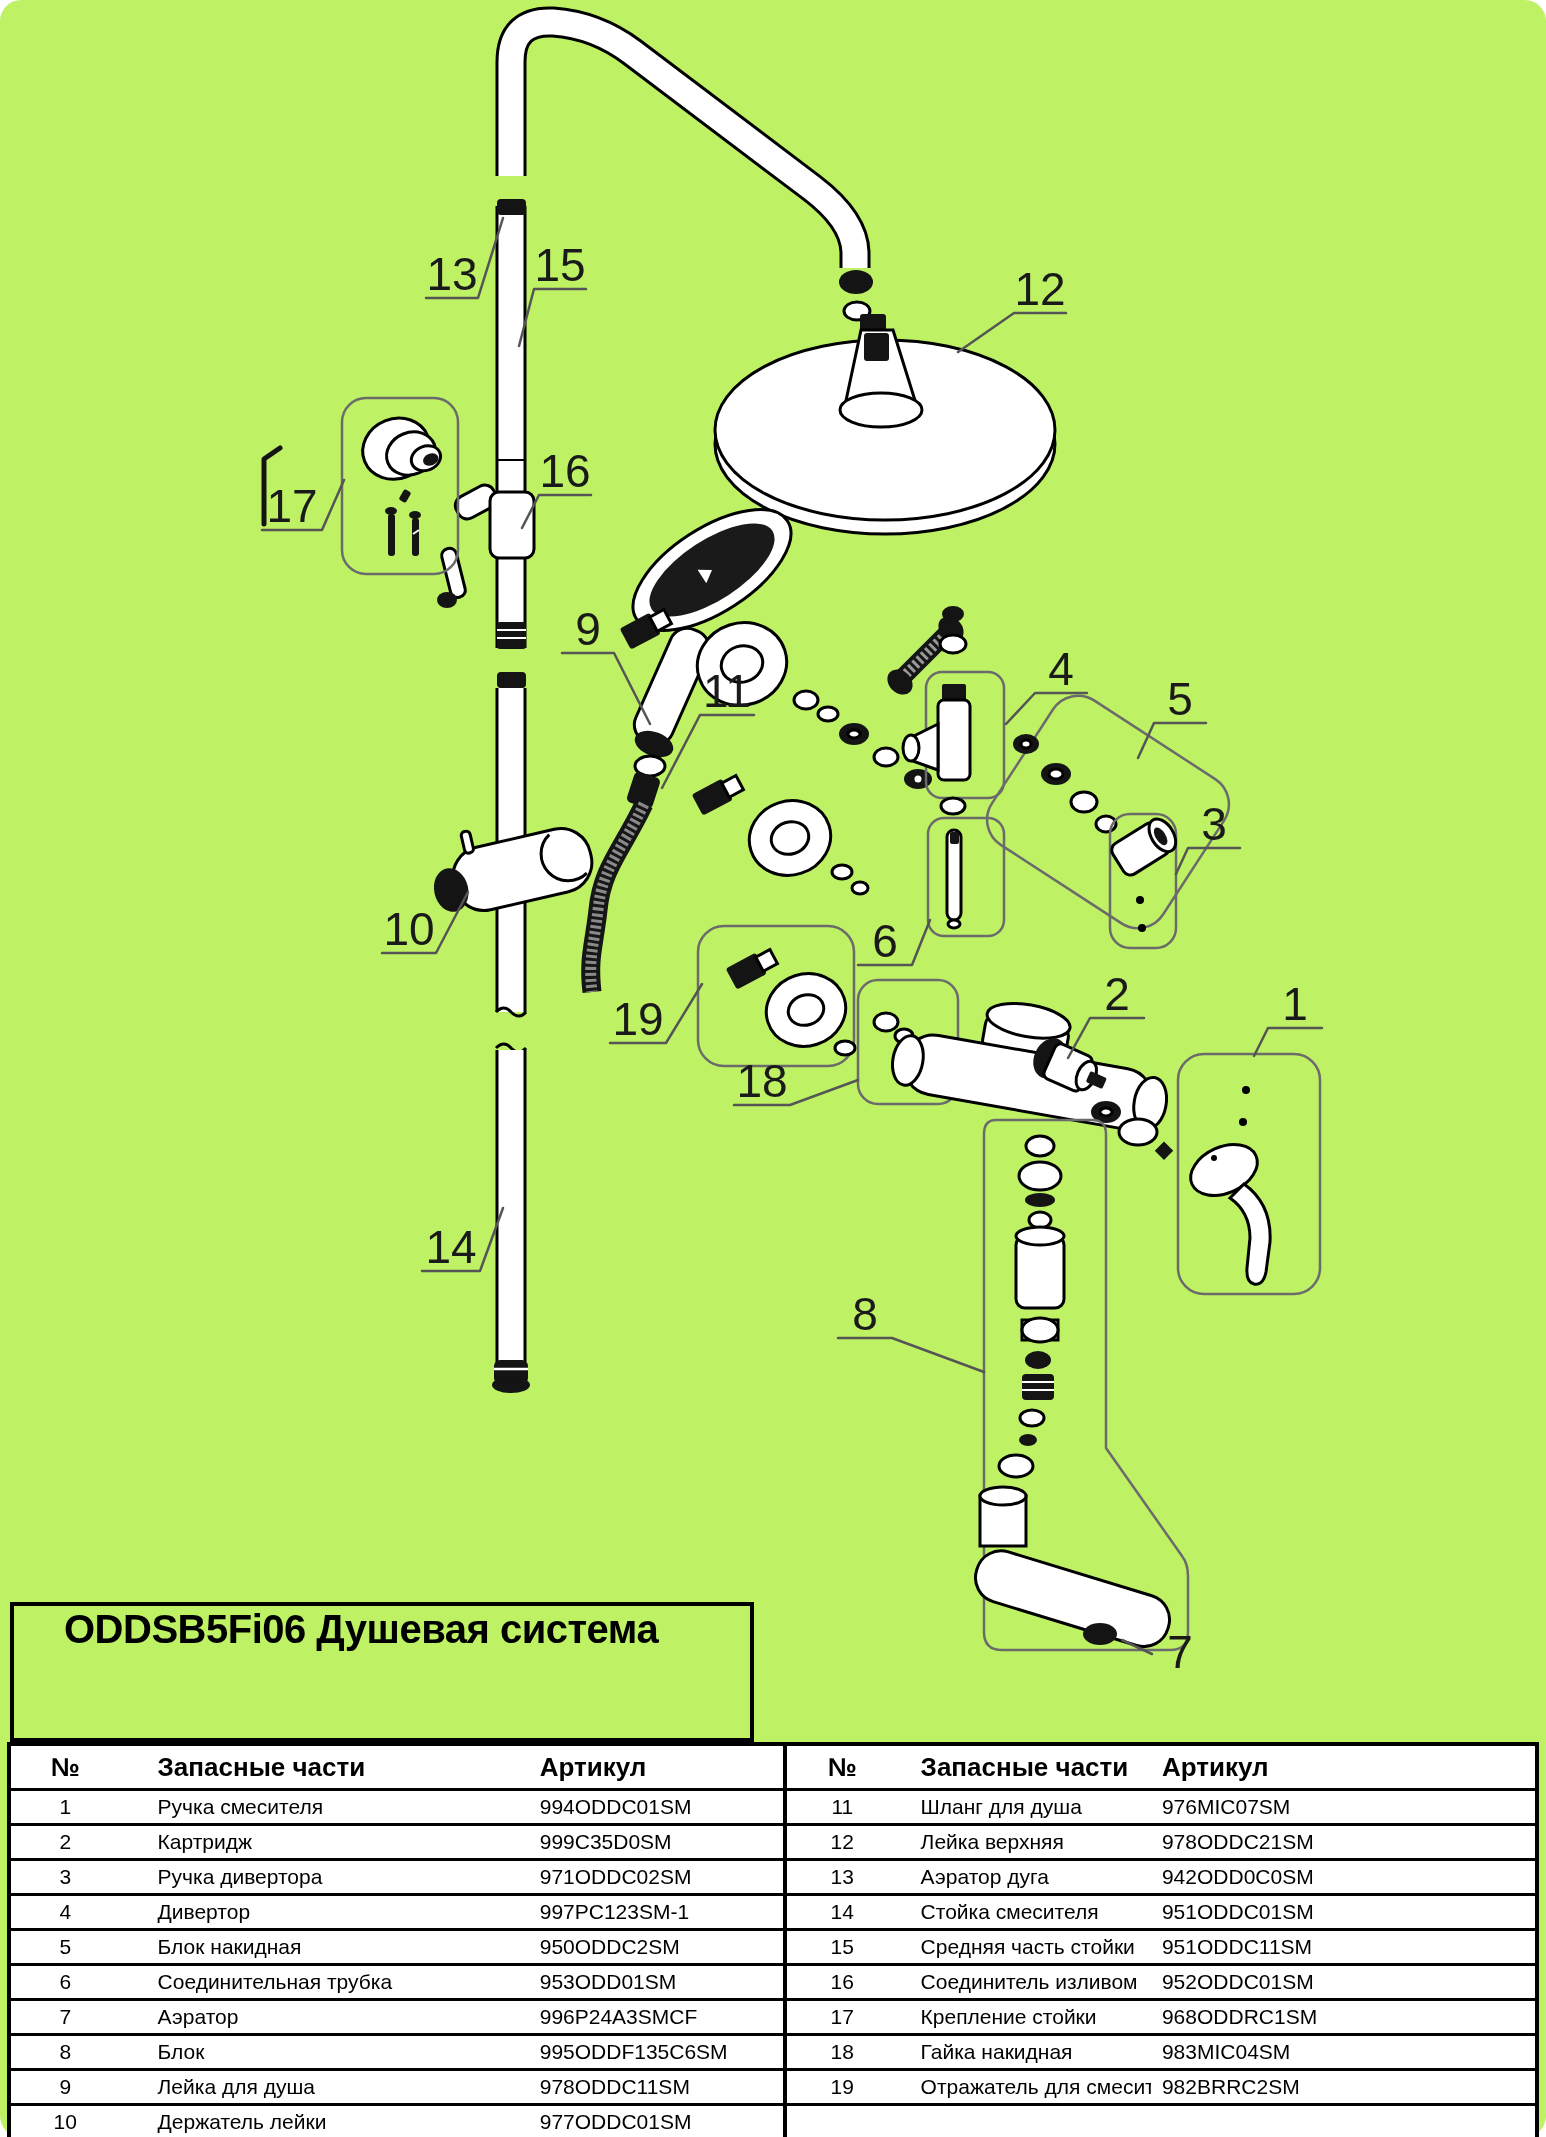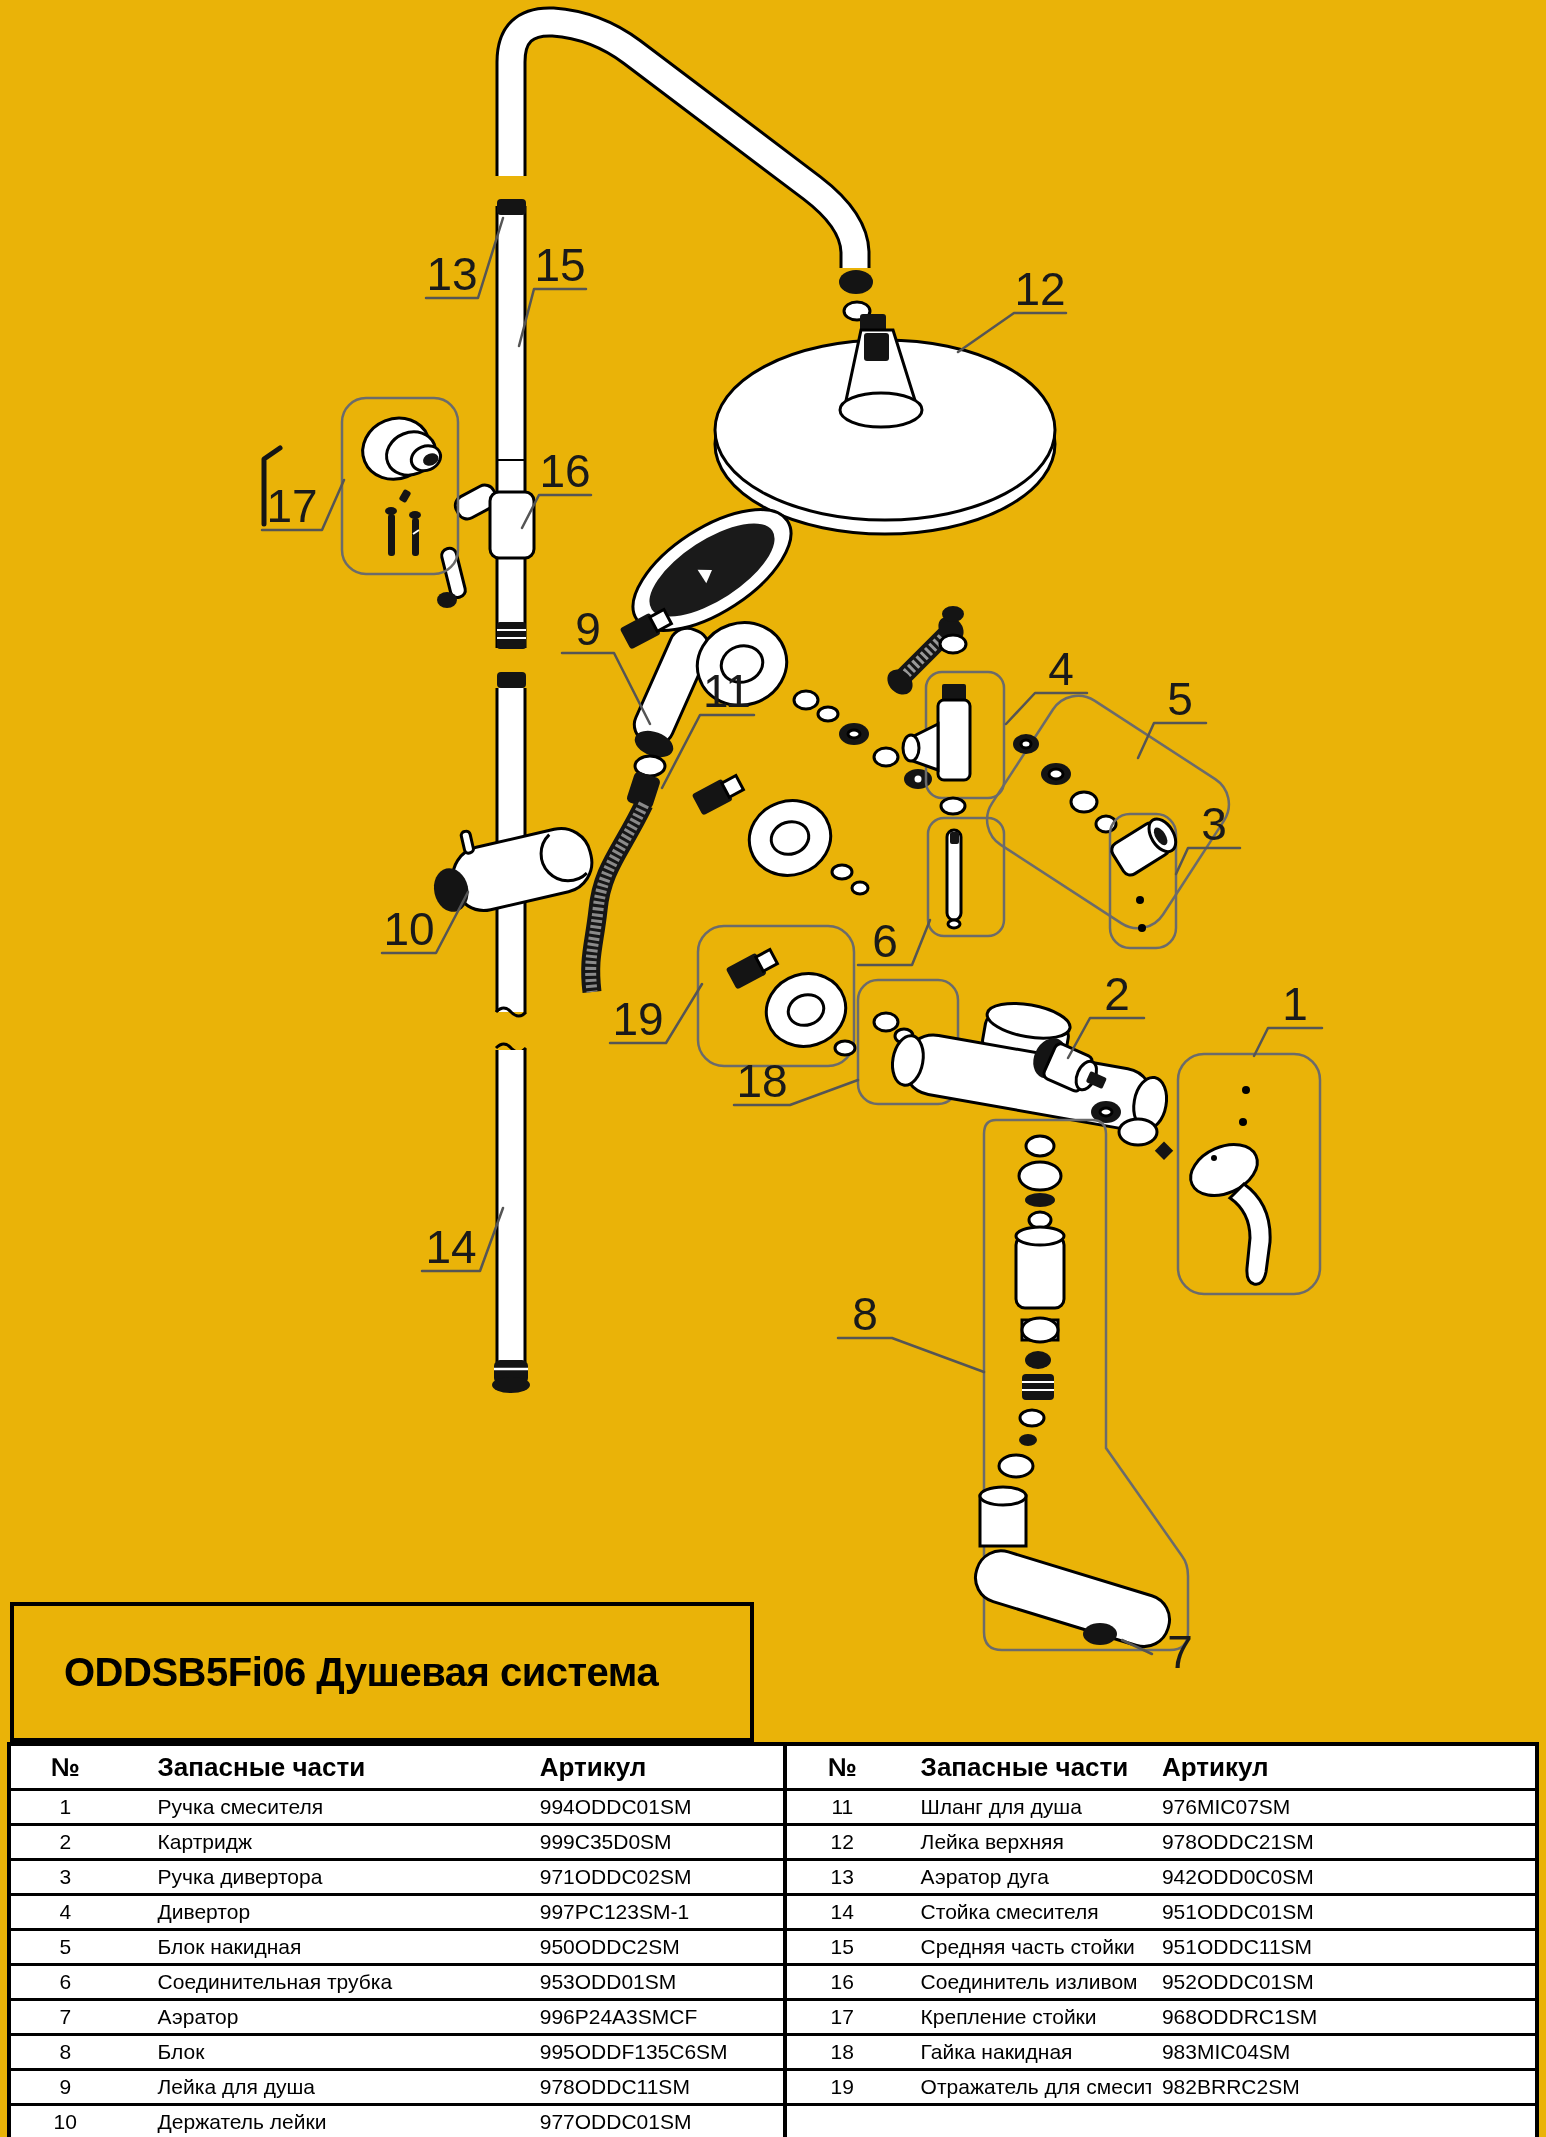--- a/index.html
+++ b/index.html
@@ -1,22 +1,22 @@
 <!DOCTYPE html>
 <html><head>
 <meta charset="utf-8">
 <style>
   html,body{margin:0;padding:0;background:#fff;}
   body{width:1546px;height:2137px;position:relative;font-family:"Liberation Sans",sans-serif;color:#000;overflow:hidden;}
-  .stage{position:absolute;inset:0;background:#eab308;}
+  .stage{position:absolute;inset:0;background:#bef264;border-radius:21px;}
   svg{position:absolute;left:0;top:0;}
   .title-box{
     position:absolute;left:10px;top:1602px;width:744px;height:140px;
     border:4px solid #000;box-sizing:border-box;
-    display:flex;flex-direction:column;justify-content:center;
+    display:flex;flex-direction:column;justify-content:space-between;
     padding-left:50px;font-weight:bold;font-size:40px;line-height:47px;letter-spacing:-0.5px;
   }
   table.parts-table{position:absolute;border-collapse:collapse;table-layout:fixed;background:#fff;border:4px solid #000;}
   table.lt{left:7px;top:1742px;width:780px;}
   table.rt{left:783px;top:1742px;width:756px;}
   .parts-table td{border-top:3px solid #000;border-bottom:3px solid #000;font-size:21px;height:32px;padding:0;vertical-align:middle;white-space:nowrap;overflow:hidden;}
   .parts-table tr.hdr td{font-weight:bold;font-size:26px;height:42px;border-top:none;}
   .parts-table td.num{text-align:center;}
   .lt td.name{padding-left:38px;}
   .lt td.art{padding-left:4px;}

